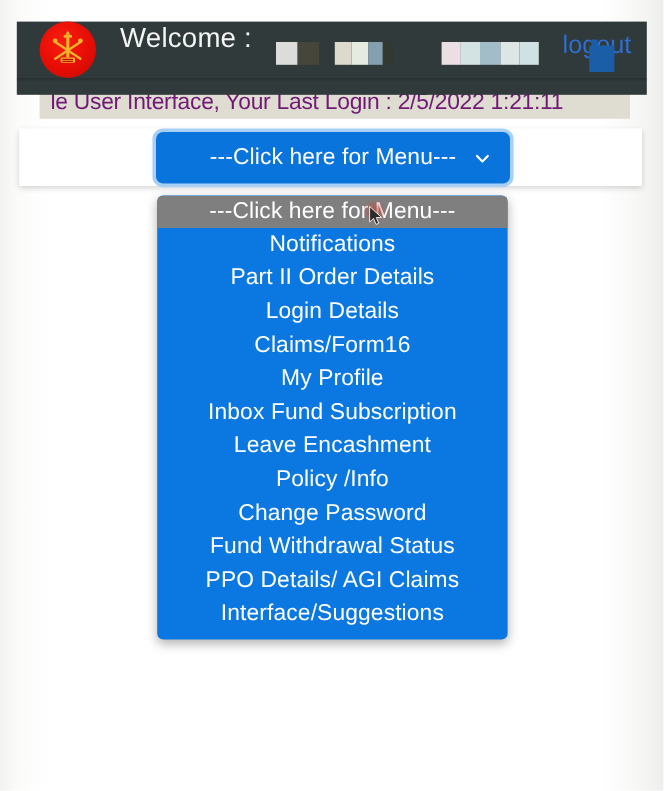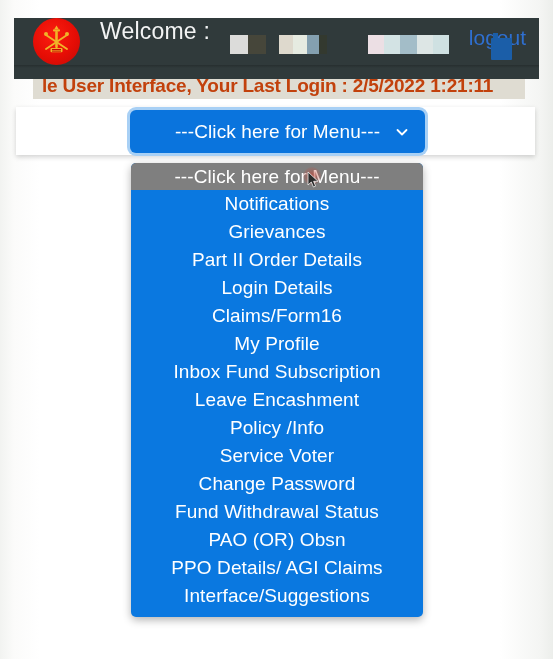--- a/index.html
+++ b/index.html
@@ -116,23 +116,23 @@
     top: 73px;
     width: 492px;
     height: 26px;
     background: #dfdcd2;
     display: flex;
     align-items: center;
     overflow: hidden;
     z-index: 4;
   }
   .login-banner span {
-    color: #c2410c;
+    color: #701a75;
     font-size: 19px;
-    font-weight: bold;
+    font-weight: normal;
     white-space: nowrap;
     margin-left: 9px;
     letter-spacing: -.2px;
   }
 
   
   .menu-card {
     position: absolute;
     left: 16px;
     top: 107px;
@@ -290,32 +290,29 @@
   <span class="chevron">
     <svg width="14" height="14" viewBox="0 0 14 14">
       <path d="M2.5 5 L7 9.5 L11.5 5" fill="none" stroke="#ffffff" stroke-width="1.8" stroke-linecap="round" stroke-linejoin="round"></path>
     </svg>
   </span>
 </div>
 
 <div class="option-list">
     <div class="option selected">---Click here for Menu---</div>
     <div class="option">Notifications</div>
-    <div class="option">Grievances</div>
     <div class="option">Part II Order Details</div>
     <div class="option">Login Details</div>
     <div class="option">Claims/Form16</div>
     <div class="option">My Profile</div>
     <div class="option">Inbox Fund Subscription</div>
     <div class="option">Leave Encashment</div>
     <div class="option">Policy /Info</div>
-    <div class="option">Service Voter</div>
     <div class="option">Change Password</div>
     <div class="option">Fund Withdrawal Status</div>
-    <div class="option">PAO (OR) Obsn</div>
     <div class="option">PPO Details/ AGI Claims</div>
     <div class="option">Interface/Suggestions</div>
   </div>
 
 <div class="cursor-blob"></div>
 <div class="cursor-arrow">
   <svg width="13" height="18" viewBox="0 0 13 18">
     <path d="M1 1 L1 14 L4.3 11 L6.4 16 L8.6 15.1 L6.6 10.3 L11 10.3 Z" fill="#2b2b2b" stroke="#f0f0f0" stroke-width="0.8" stroke-linejoin="round"></path>
   </svg>
 </div>

